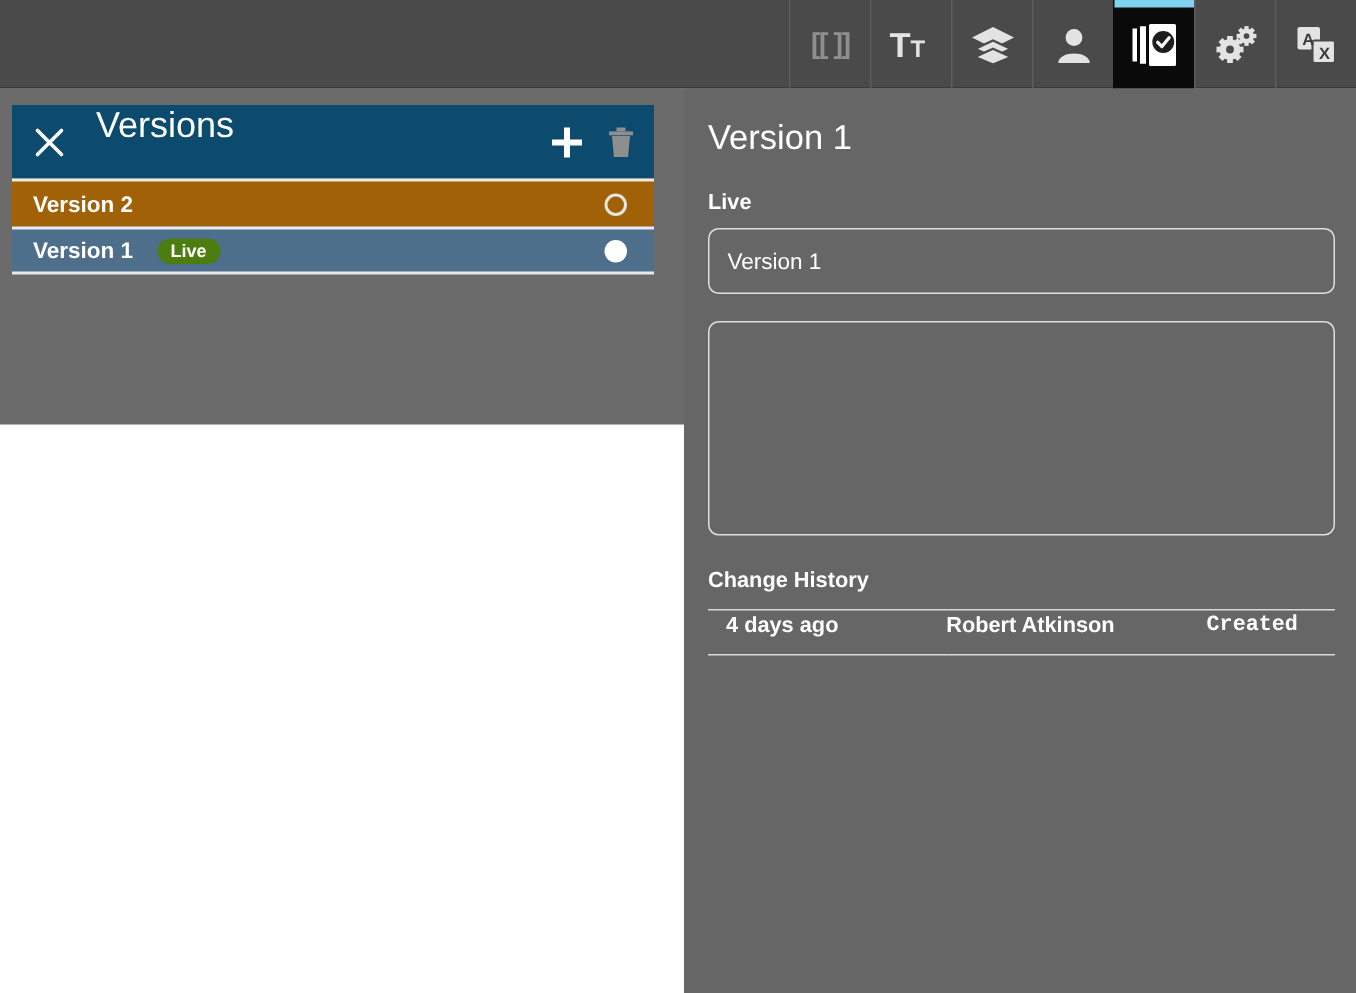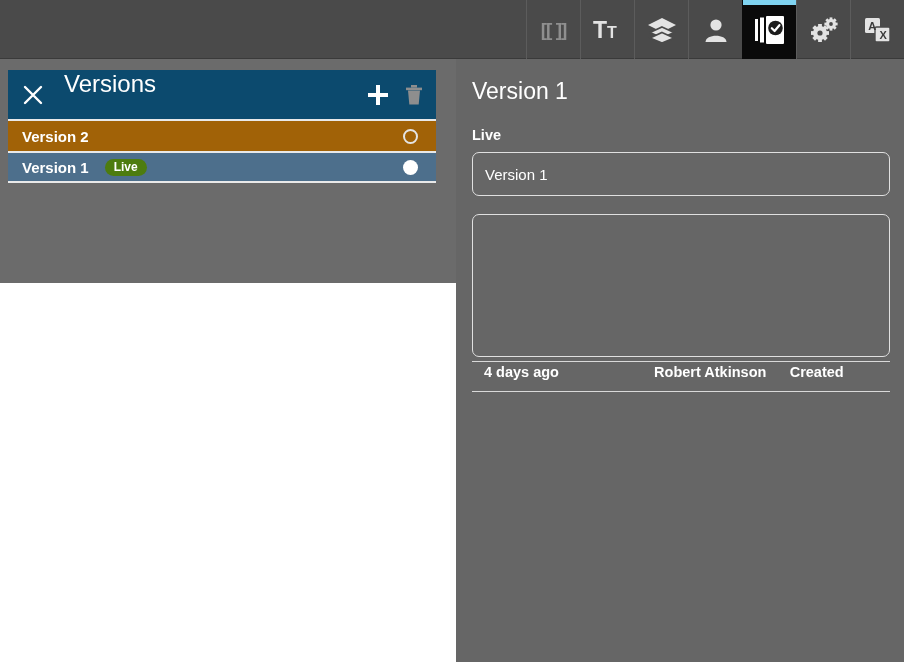--- a/index.html
+++ b/index.html
@@ -197,22 +197,22 @@
   }
   #history-table td {
     color: #ffffff;
     font-size: 14.5px;
     font-weight: bold;
     padding: 2px 0 11px;
     border-top: 1.5px solid #d9d9d9;
     border-bottom: 1.5px solid #d9d9d9;
   }
   .hc-date { text-align: left; padding-left: 12px !important; width: 38%; }
-  .hc-user { text-align: center; width: 38%; }
-  .hc-act  { text-align: left; padding-right: 10px !important; }
+  .hc-user { text-align: left; width: 38%; }
+  .hc-act  { text-align: center; padding-right: 10px !important; font-family: Liberation Mono, monospace; }
 </style>
 </head>
 <body>
 
 <div id="toolbar">
   <div id="toolbar-icons">
 
     <div class="tbtn dim">
       <span class="glyph" style="font-size:19px;letter-spacing:-1px;">[[ ]]</span>
     </div>
@@ -331,20 +331,21 @@
 
   <div id="detail-title">Version 1</div>
 
   <div class="field-label">Live</div>
   <input class="text-input" type="text" value="Version 1" style="">
 
   <div class="spacer-18"></div>
 
   <textarea class="text-area" placeholder="" style=""></textarea>
 
+  <div id="change-history-label">Change History</div>
 
   <table id="history-table">
     <tbody>
         <tr>
       <td class="hc-date">4 days ago</td>
       <td class="hc-user">Robert Atkinson</td>
       <td class="hc-act">Created</td>
     </tr>
   </tbody>
     </table>

